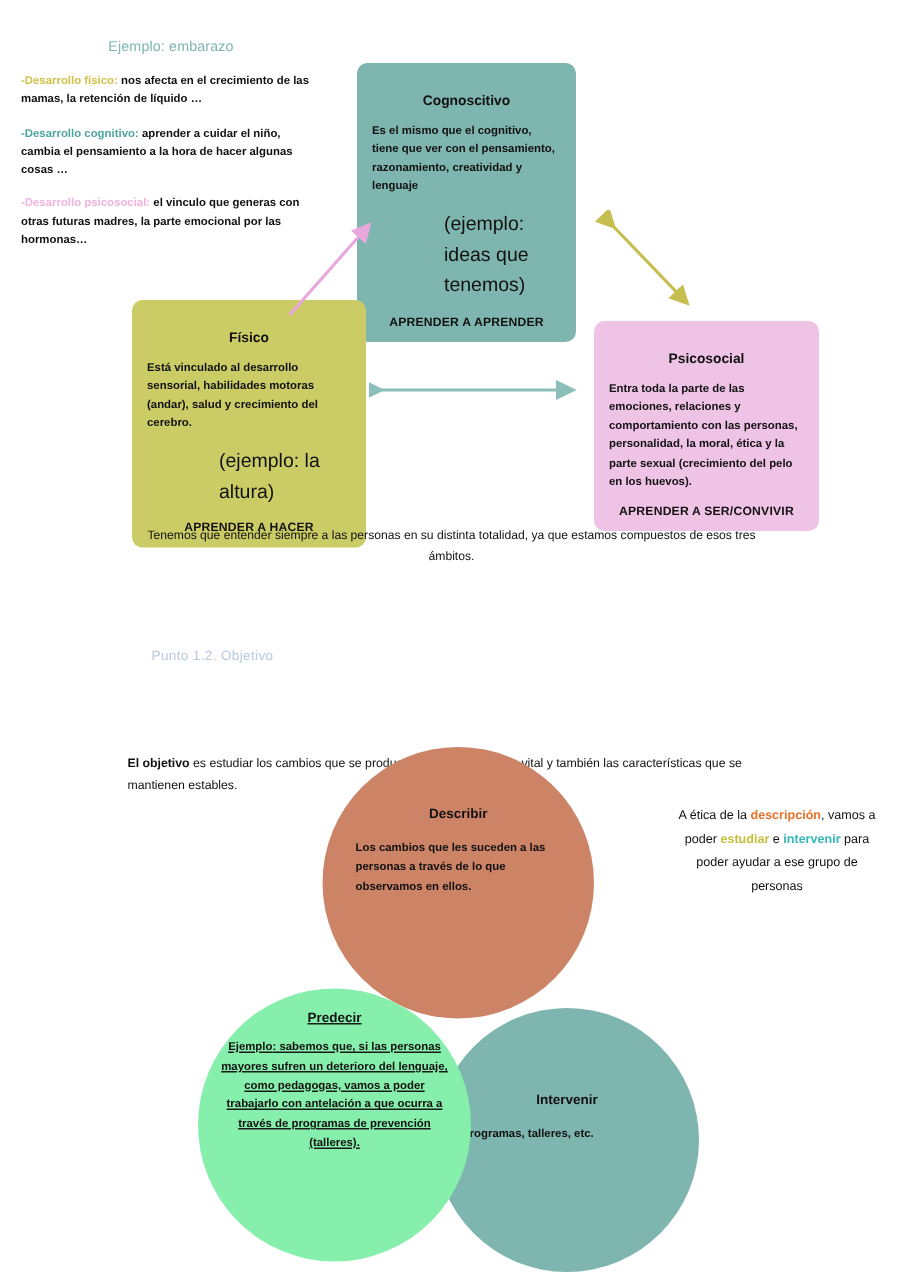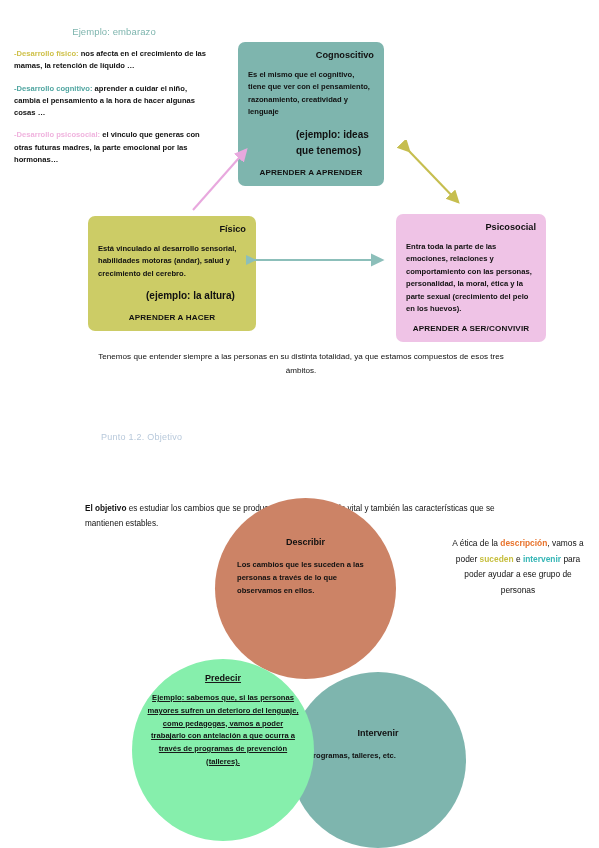--- a/index.html
+++ b/index.html
@@ -36,56 +36,56 @@
   .lead.cognitivo   { color: #4FA5A0; }
   .lead.psicosocial { color: #F0B3DE; }
 
   
   .box {
     position: absolute;
     border-radius: 7px;
     padding: 8px 10px 9px 10px;
   }
   .box .box-title {
-    text-align: right;
+    text-align: center;
     font-weight: bold;
     font-size: 9.2px;
-    margin: 0 0 9px 0;
+    margin: 12px 0 9px 0;
     color: #111;
   }
   .box .box-body {
     font-size: 7.6px;
     line-height: 1.64;
     font-weight: bold;
     color: #111;
     margin: 0 0 8px 0;
   }
   .box .box-example {
-    font-size: 10px;
+    font-size: 13px;
     line-height: 1.6;
-    font-weight: bold;
+    font-weight: normal;
     color: #111;
     margin: 0 0 9px 0;
     padding-left: 48px;
   }
   .box .box-motto {
     text-align: center;
     font-size: 8.1px;
     font-weight: bold;
     letter-spacing: .15px;
     color: #111;
     margin: 0;
   }
 
   #box-cognoscitivo {
     left: 238px; top: 42px; width: 146px;
     background: #7EB5AE;
   }
   #box-fisico {
-    left: 88px; top: 216px; width: 168px;
+    left: 88px; top: 200px; width: 156px;
     background: #CCCC66;
   }
   #box-psicosocial {
     left: 396px; top: 214px; width: 150px;
     background: #EFC3E6;
   }
 
   
   .arrow-svg { position: absolute; }
   #arrow-pink   { left: 190px; top: 140px; }
@@ -262,14 +262,14 @@
   <div class="c-title">Predecir</div>
   <div class="c-body"><b>Ejemplo</b><span>: sabemos que, si las personas mayores sufren un deterioro del lenguaje, como pedagogas, vamos a poder trabajarlo con antelación a que ocurra a través de programas de prevención (talleres).</span></div>
 </div>
 
 <div class="circle" id="circle-intervenir">
   <div class="c-title">Intervenir</div>
   <div class="c-body">Programas, talleres, etc.</div>
 </div>
 
 <div id="objective-note">
-  <span>A ética de la </span><span class="w-descripcion">descripción</span><span>, vamos a poder </span><span class="w-prevenir">suceden</span><span> e </span><span class="w-intervenir">intervenir</span><span> para poder ayudar a ese grupo de personas</span>
+  <span>A ética de la </span><span class="w-descripcion">descripción</span><span>, vamos a poder </span><span class="w-prevenir">estudiar</span><span> e </span><span class="w-intervenir">intervenir</span><span> para poder ayudar a ese grupo de personas</span>
 </div>
 
 </body></html>

